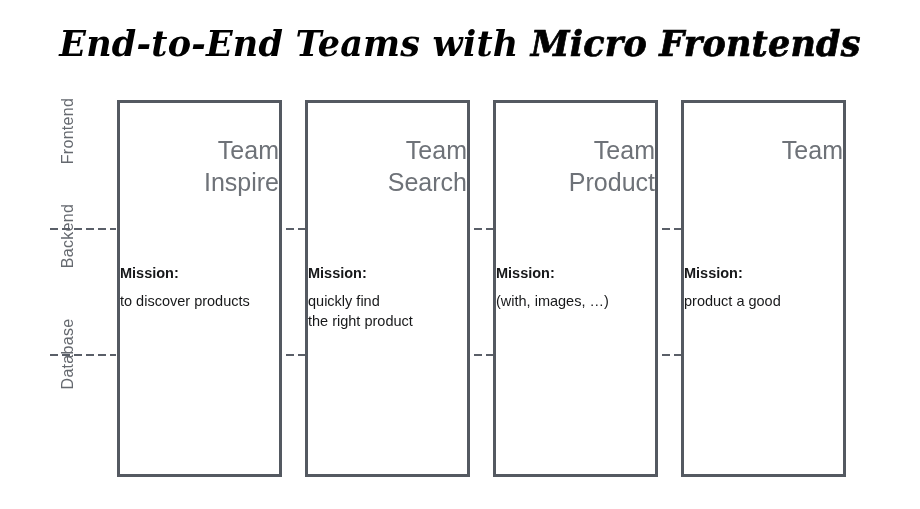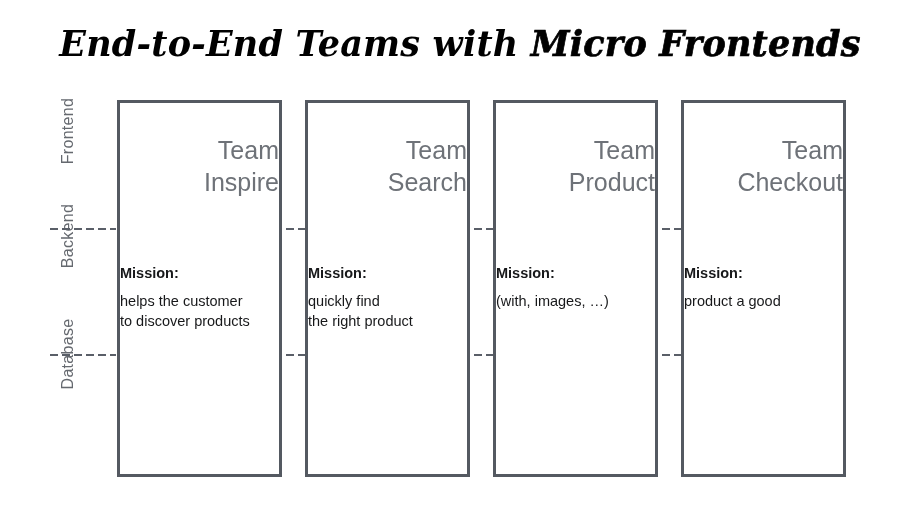--- a/index.html
+++ b/index.html
@@ -135,21 +135,20 @@
   <div class="dots" style="left:472px; top:353px; width:21px;"></div>
   <div class="dots" style="left:660px; top:353px; width:21px;"></div>
 
   <div class="team-box" style="left:117px; width:165px;">
     <div class="team-name">
       <span class="mission-line">Team</span>
       <span class="mission-line">Inspire</span>
     </div>
     <div class="mission-block">
       <div class="mission-title">Mission:</div>
-      <span class="mission-line">helps the customer</span>
       <span class="mission-line">to discover products</span>
     </div>
   </div>
 
   <div class="team-box" style="left:305px; width:165px;">
     <div class="team-name">
       <span class="mission-line">Team</span>
       <span class="mission-line">Search</span>
     </div>
     <div class="mission-block">
@@ -166,21 +165,20 @@
     </div>
     <div class="mission-block">
       <div class="mission-title">Mission:</div>
       <span class="mission-line">(with, images, …)</span>
     </div>
   </div>
 
   <div class="team-box" style="left:681px; width:165px;">
     <div class="team-name">
       <span class="mission-line">Team</span>
-      <span class="mission-line">Checkout</span>
     </div>
     <div class="mission-block">
       <div class="mission-title">Mission:</div>
       <span class="mission-line">product a good</span>
     </div>
   </div>
 
 </div>
 
 </body></html>

